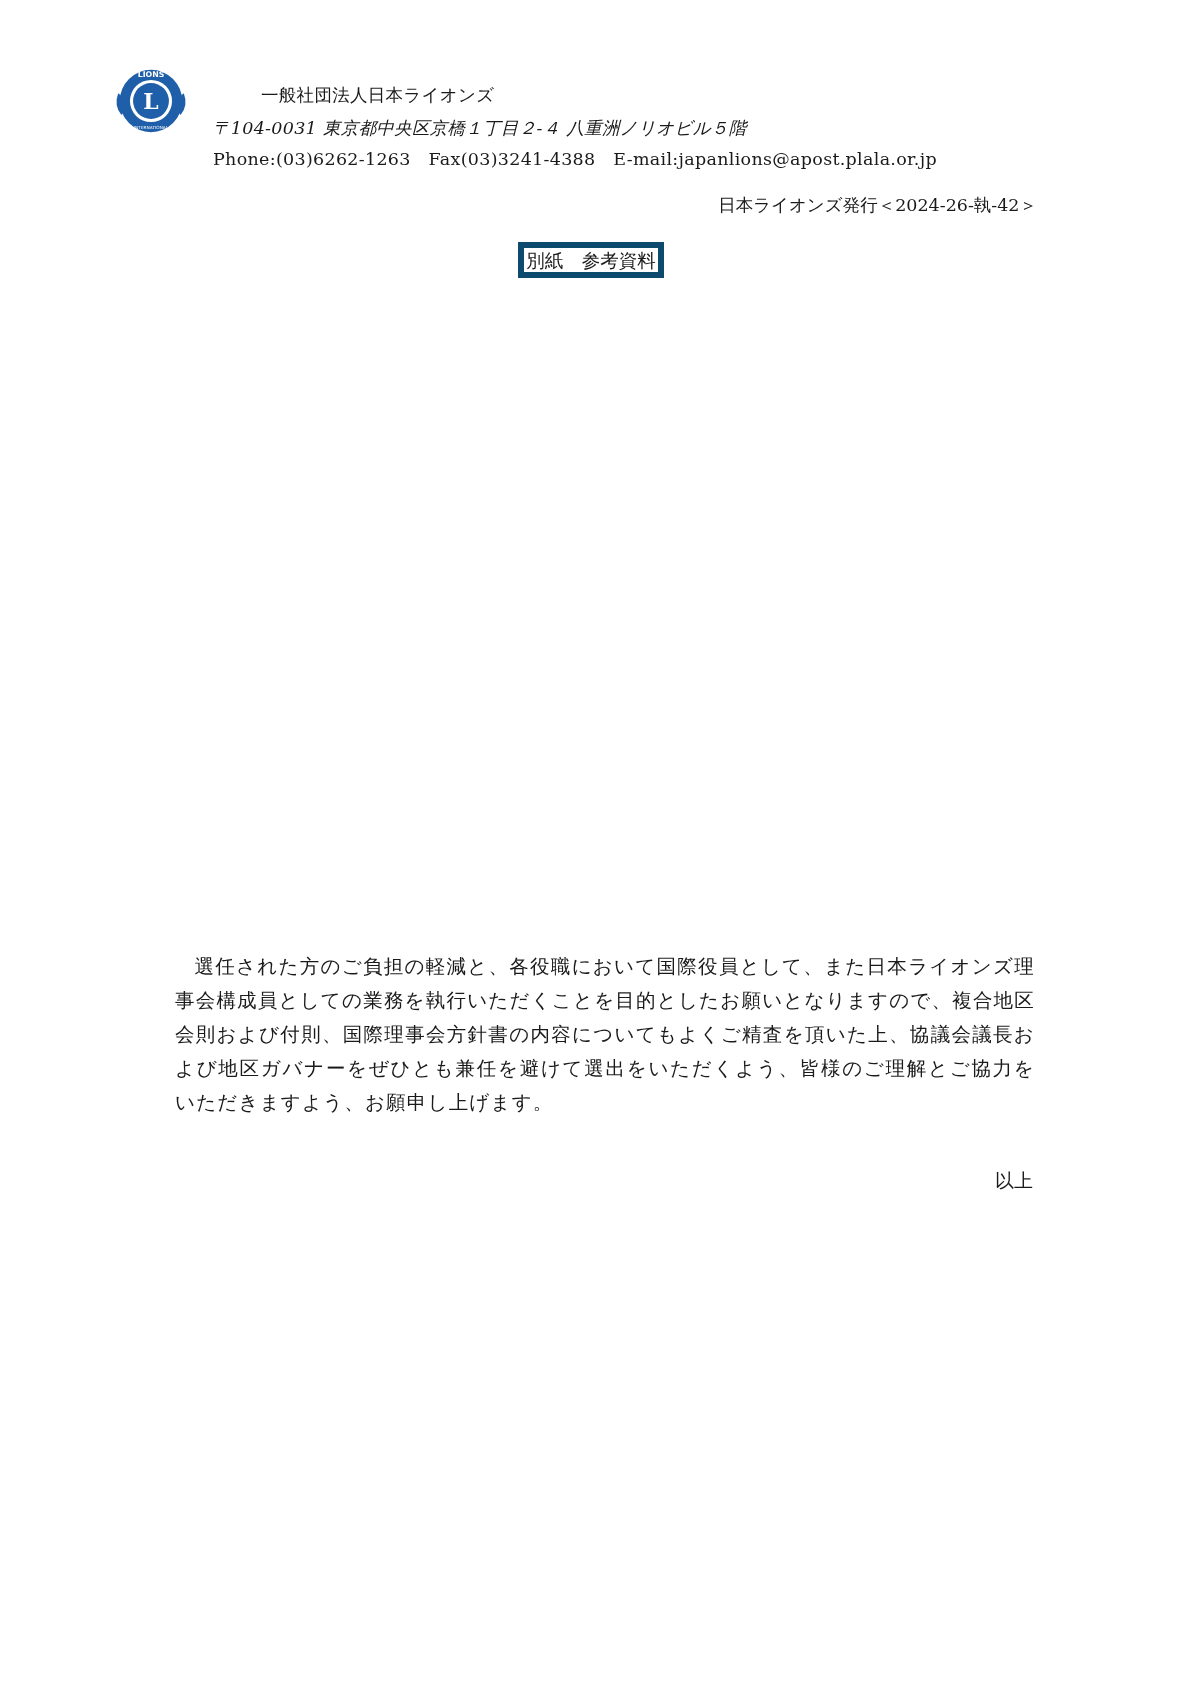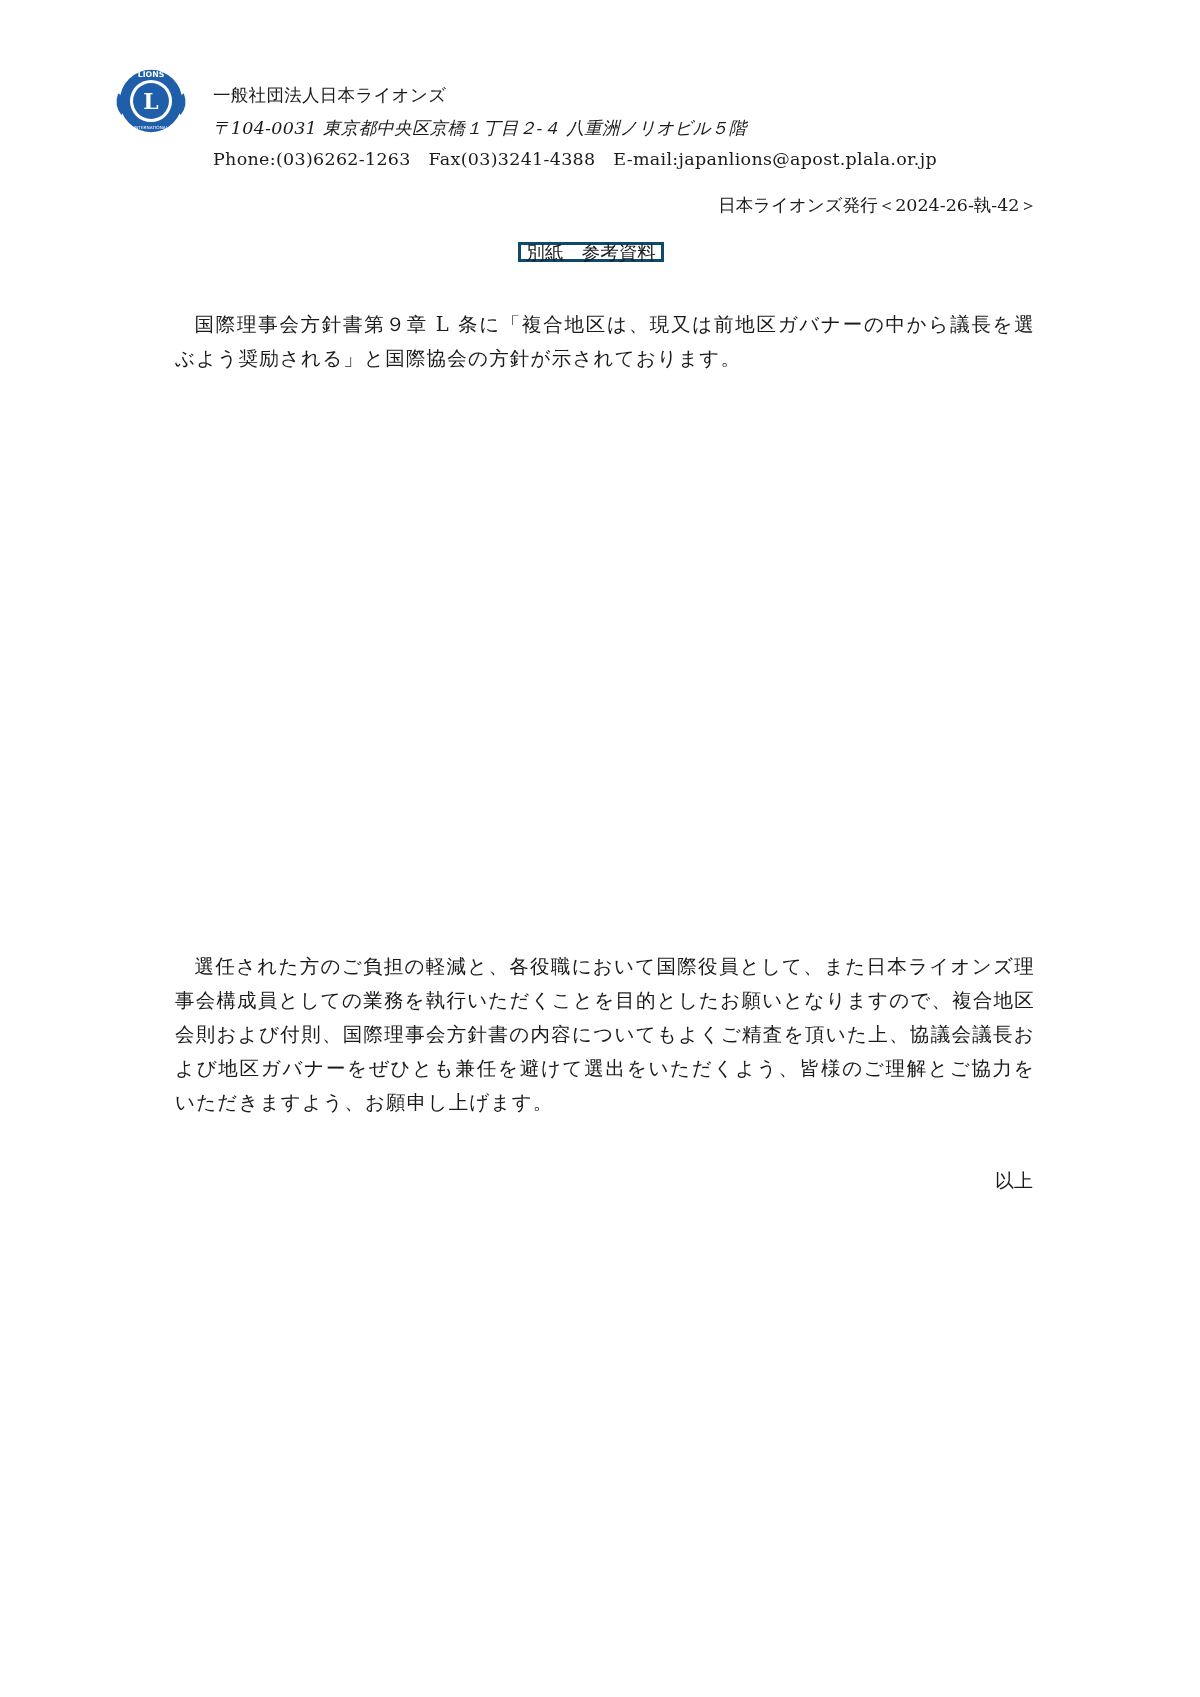--- a/index.html
+++ b/index.html
@@ -1,21 +1,21 @@
 <!DOCTYPE html>
 <html><head>
   <meta charset="utf-8">
   <style>
     html, body { margin:0; padding:0; background:#ffffff; }
     body { width:1200px; height:1697px; position:relative; overflow:hidden;
            font-family: "DejaVu Serif", "Liberation Serif", serif; color:#1a1a1a; }
     .logo { position:absolute; left:112px; top:62px; width:78px; height:78px; }
     .header-line { position:absolute; left:213px; font-size:17.5px; line-height:22px; white-space:nowrap; letter-spacing:0.3px; }
     .issue-no { position:absolute; right:163px; top:193px; font-size:17.5px; white-space:nowrap; }
-    .title-box { position:absolute; left:518px; top:242px; width:146px; height:20px; border:3px solid #0c4a6e;
+    .title-box { position:absolute; left:518px; top:242px; width:146px; height:36px; border:6px solid #0c4a6e;
                  font-family:"DejaVu Sans","Liberation Sans",sans-serif; font-size:18.5px;
                  display:flex; align-items:center; justify-content:center; box-sizing:border-box; white-space:pre; }
     .body { position:absolute; left:175px; width:860px; font-size:19.5px; line-height:34px; letter-spacing:1.2px; }
     .body p { margin:0; text-indent:1em; text-align:justify; }
     .closing { position:absolute; right:167px; top:1168px; font-size:19px; }
   </style>
 </head>
 <body>
 
 <div>
@@ -24,29 +24,28 @@
     <path d="M8 40 Q2 55 12 68 Q18 60 20 50 Z" fill="#1f5faa"></path>
     <path d="M92 40 Q98 55 88 68 Q82 60 80 50 Z" fill="#1f5faa"></path>
     <circle cx="50" cy="50" r="40" fill="#1f5faa"></circle>
     <circle cx="50" cy="50" r="27" fill="#ffffff"></circle>
     <circle cx="50" cy="50" r="23" fill="#1f5faa"></circle>
     <text x="50" y="60" text-anchor="middle" font-family="DejaVu Serif, serif" font-weight="bold" font-size="28" fill="#ffffff">L</text>
     <text x="50" y="19" text-anchor="middle" font-family="DejaVu Sans, sans-serif" font-weight="bold" font-size="10" fill="#ffffff">LIONS</text>
     <text x="50" y="86" text-anchor="middle" font-family="DejaVu Sans, sans-serif" font-size="5.5" fill="#ffffff">INTERNATIONAL</text>
   </svg>
 
-  <div class="header-line" style="top:84px;">一般社団法人日本ライオンズ</div>
+  <div class="header-line" style="top:84px;margin-left:48px;">一般社団法人日本ライオンズ</div>
   <div class="header-line" style="top:117px;font-style:italic;">〒104-0031 東京都中央区京橋１丁目２-４ 八重洲ノリオビル５階</div>
   <div class="header-line" style="top:148px;">Phone:(03)6262-1263　Fax(03)3241-4388　E-mail:japanlions@apost.plala.or.jp</div>
   <div class="issue-no">日本ライオンズ発行＜2024-26-執-42＞</div>
 
   <div class="title-box">別紙　参考資料</div>
 
   <div class="body" style="top:308px;">
-    <p>国際理事会方針書第９章 L 条に「複合地区は、現又は前地区ガバナーの中から議長を選ぶよう奨励される」と国際協会の方針が示されております。</p>
   </div>
 
   <div class="body" style="top:561px;">
   </div>
 
   <div class="body" style="top:950px;">
     <p>選任された方のご負担の軽減と、各役職において国際役員として、また日本ライオンズ理事会構成員としての業務を執行いただくことを目的としたお願いとなりますので、複合地区会則および付則、国際理事会方針書の内容についてもよくご精査を頂いた上、協議会議長および地区ガバナーをぜひとも兼任を避けて選出をいただくよう、皆様のご理解とご協力をいただきますよう、お願申し上げます。</p>
   </div>
 
   <div class="closing">以上</div>

